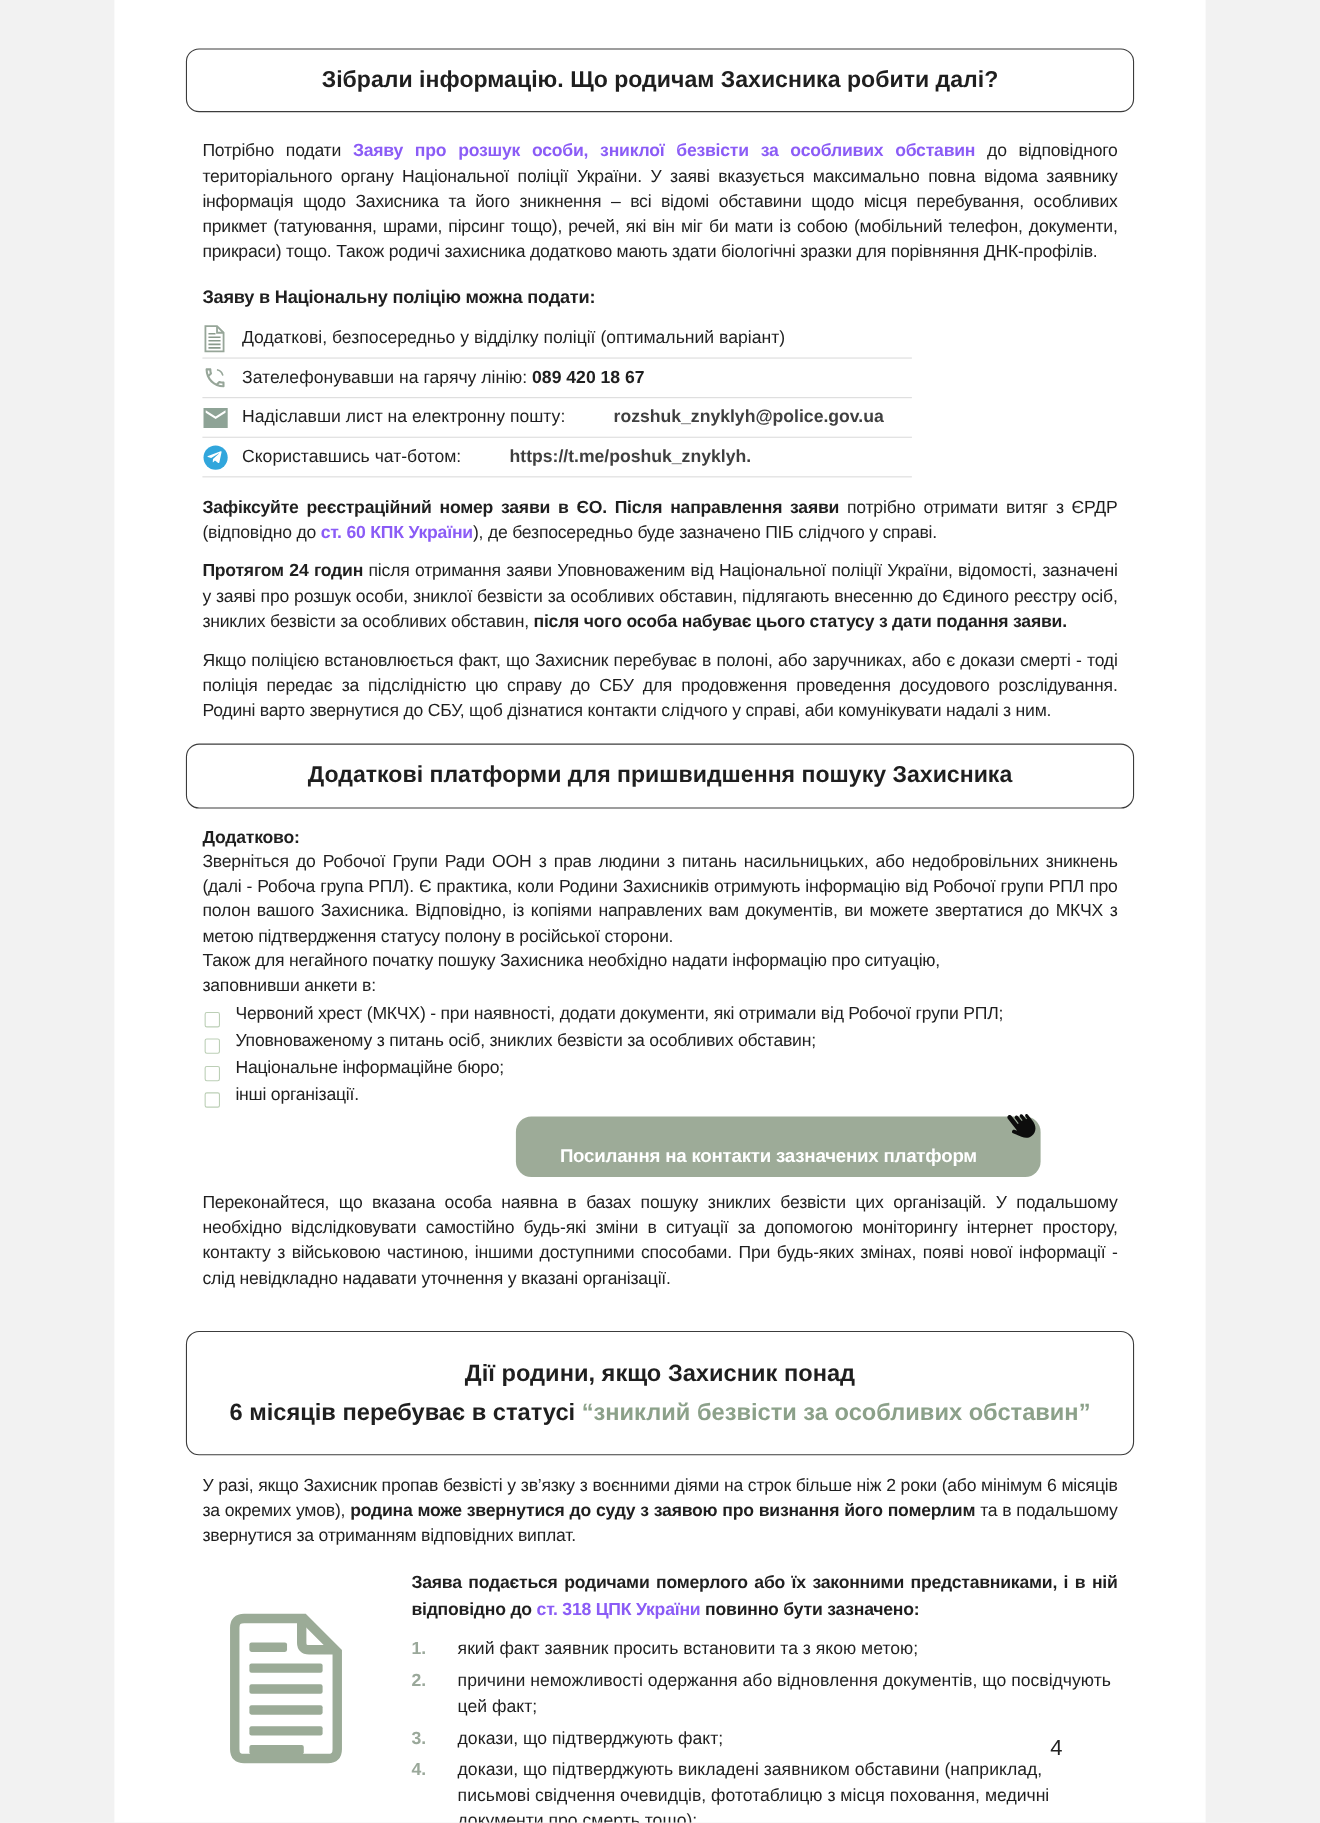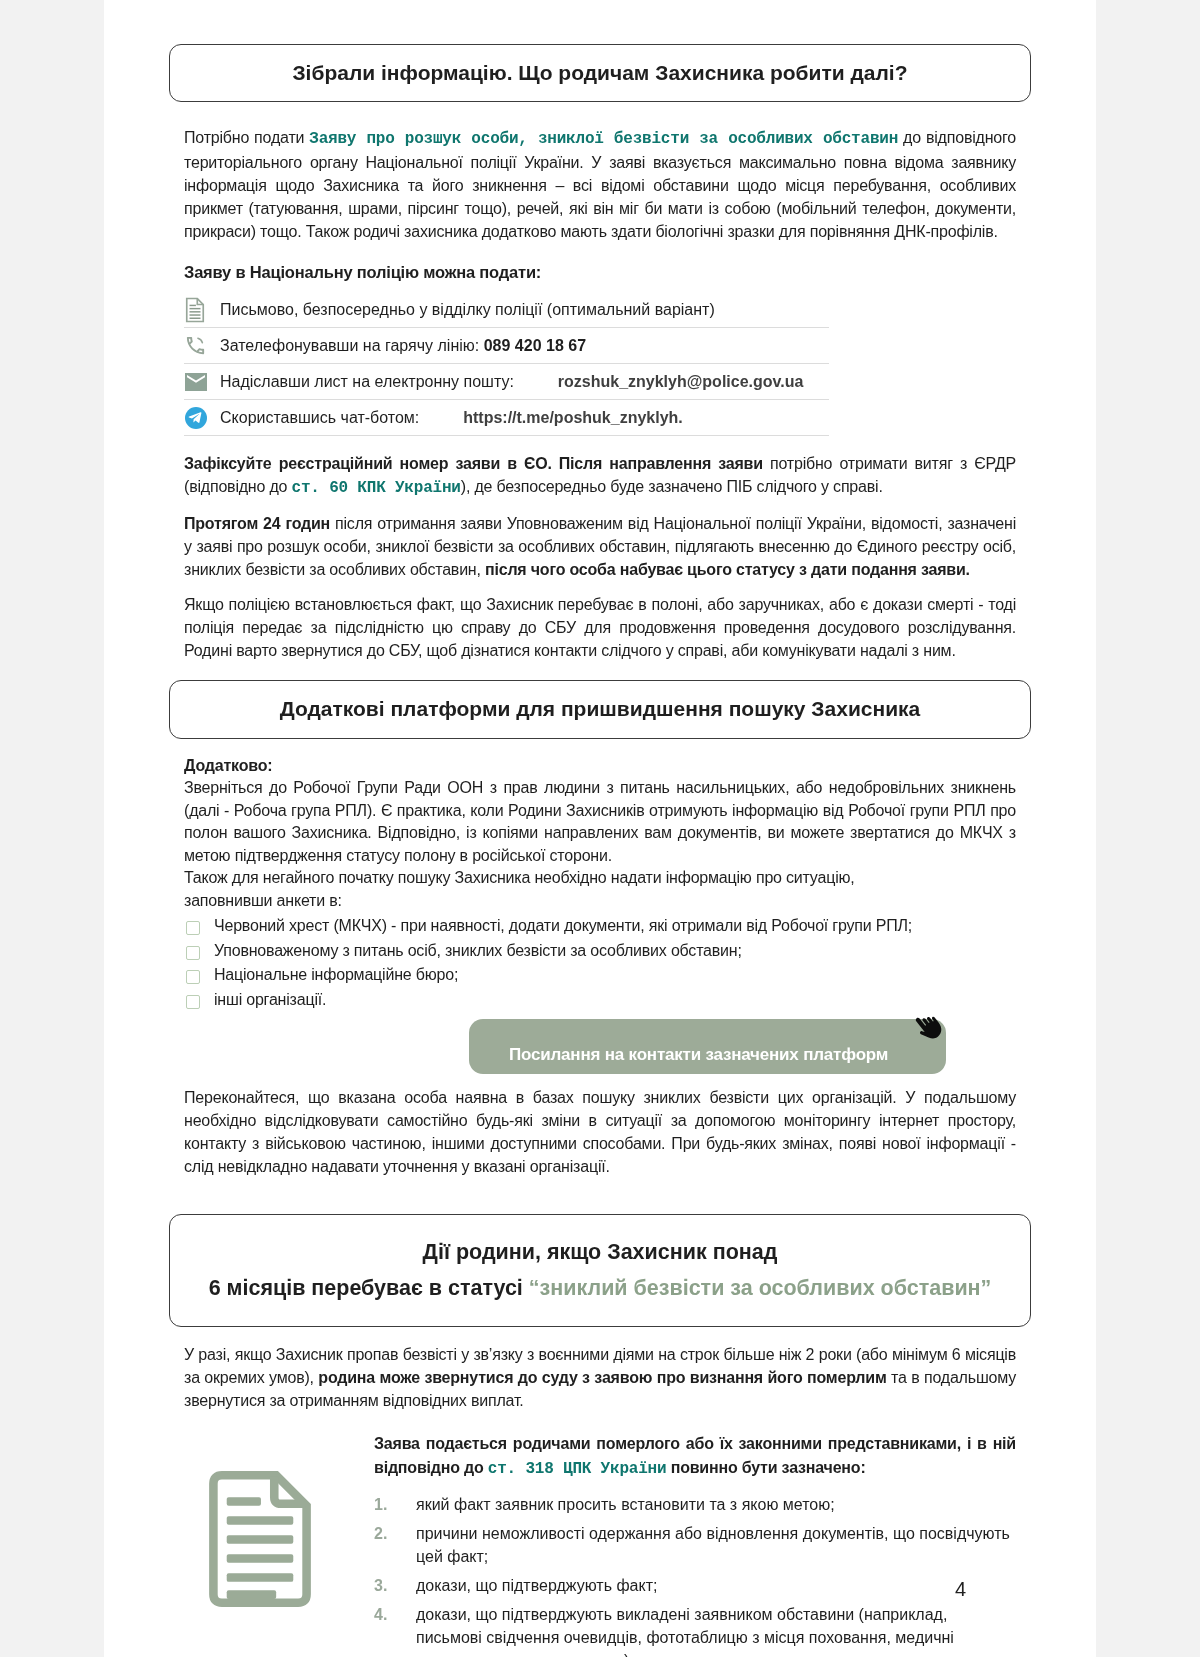--- a/index.html
+++ b/index.html
@@ -11,34 +11,34 @@
   .content{padding:0 80px;}
   .hbox{
     border:1.6px solid #3c3c3c;border-radius:12px;background:#fff;
     margin:0 -15px;padding:14px 20px;text-align:center;
     font-weight:bold;font-size:21px;line-height:1.35;
   }
   .box1{margin-top:44px;}
   p,.para{font-size:16px;line-height:23px;letter-spacing:-0.2px;margin:0;}
   .justify{text-align:justify;}
   .bold{font-weight:bold;}
-  .green{color:#0f766e;font-weight:bold;font-family:Liberation Mono, monospace;}
+  .green{color:#8b5cf6;font-weight:bold;}
   .glink{color:#404040;text-decoration:none;font-weight:bold;cursor:pointer;margin-left:35px;}
   .p-top{margin-top:24px;}
   .subhead{margin-top:18px;font-weight:bold;font-size:16.5px;}
   
   .contact-list{margin-top:8px;width:645px;}
   .crow{display:flex;align-items:center;height:35px;border-bottom:1px solid #dcdcdc;}
   .cicon{width:36px;display:flex;align-items:center;flex-shrink:0;}
   .mt16{margin-top:16px;} .mt12{margin-top:12px;}
   .box2{margin-top:18px;}
   .addblock{margin-top:16px;}
   .addblock p{line-height:22.5px;}
   .bullets{margin-top:3px;}
-  .brow{display:flex;align-items:center;line-height:22.5px;font-size:16px;letter-spacing:-0.2px;margin-top:2px;}
+  .brow{display:flex;align-items:flex-end;line-height:22.5px;font-size:16px;letter-spacing:-0.2px;margin-top:2px;}
   .cb{width:12px;height:12px;border:1.6px solid #bccfb6;border-radius:2px;margin:4px 14px 0 2px;flex-shrink:0;}
   
   .btnrow{margin-top:8px;margin-left:285px;}
   .green-btn{
     position:relative;display:inline-block;background:#9dab98;border:none;
     border-radius:14px;color:#ffffff;font-weight:bold;font-size:17px;
     font-family:inherit;padding:26px 58px 9px 40px;cursor:pointer;letter-spacing:-0.2px;
   }
   .hand{position:absolute;right:2px;top:-8px;}
   .box3{margin-top:36px;padding:20px 12px;line-height:1.65;font-size:21.5px;}
@@ -75,21 +75,21 @@
               <path d="M14.5 1.5v6.5H21" fill="none" stroke="#97a699" stroke-width="1.8"></path>
               <g stroke="#8a9a8c" stroke-width="1.6">
                 <line x1="6" y1="9" x2="13" y2="9"></line>
                 <line x1="6" y1="12.5" x2="18" y2="12.5"></line>
                 <line x1="6" y1="16" x2="18" y2="16"></line>
                 <line x1="6" y1="19.5" x2="18" y2="19.5"></line>
                 <line x1="6" y1="23" x2="18" y2="23"></line>
               </g>
             </svg>
         </span>
-        <span>Письмово, безпосередньо у відділку поліції (оптимальний варіант)</span>
+        <span>Додаткові, безпосередньо у відділку поліції (оптимальний варіант)</span>
       </div>
       <div class="crow">
         <span class="cicon">
           <svg viewBox="0 0 24 24" width="23" height="23" fill="#97a699">
               <path d="M6.54 5c.06.89.21 1.76.45 2.59l-1.2 1.2C5.38 7.59 5.12 6.32 5.03 5h1.51m9.86 12.02c.85.24 1.72.39 2.6.45v1.49c-1.32-.09-2.59-.35-3.8-.75l1.2-1.19M7.5 3H4c-.55 0-1 .45-1 1 0 9.39 7.61 17 17 17 .55 0 1-.45 1-1v-3.49c0-.55-.45-1-1-1-1.24 0-2.45-.2-3.57-.57-.1-.04-.21-.05-.31-.05-.26 0-.51.1-.71.29l-2.2 2.2c-2.83-1.45-5.15-3.76-6.59-6.59l2.2-2.2c.28-.28.36-.67.25-1.02C8.7 6.45 8.5 5.25 8.5 4c0-.55-.45-1-1-1z"></path>
               <path d="M14.5 4.5c2.3.6 4.1 2.4 4.7 4.7" fill="none" stroke="#97a699" stroke-width="1.6" stroke-linecap="round"></path>
             </svg>
         </span>
         <span>Зателефонувавши на гарячу лінію: </span>&nbsp;<span class="bold">089 420 18 67</span>
       </div>

